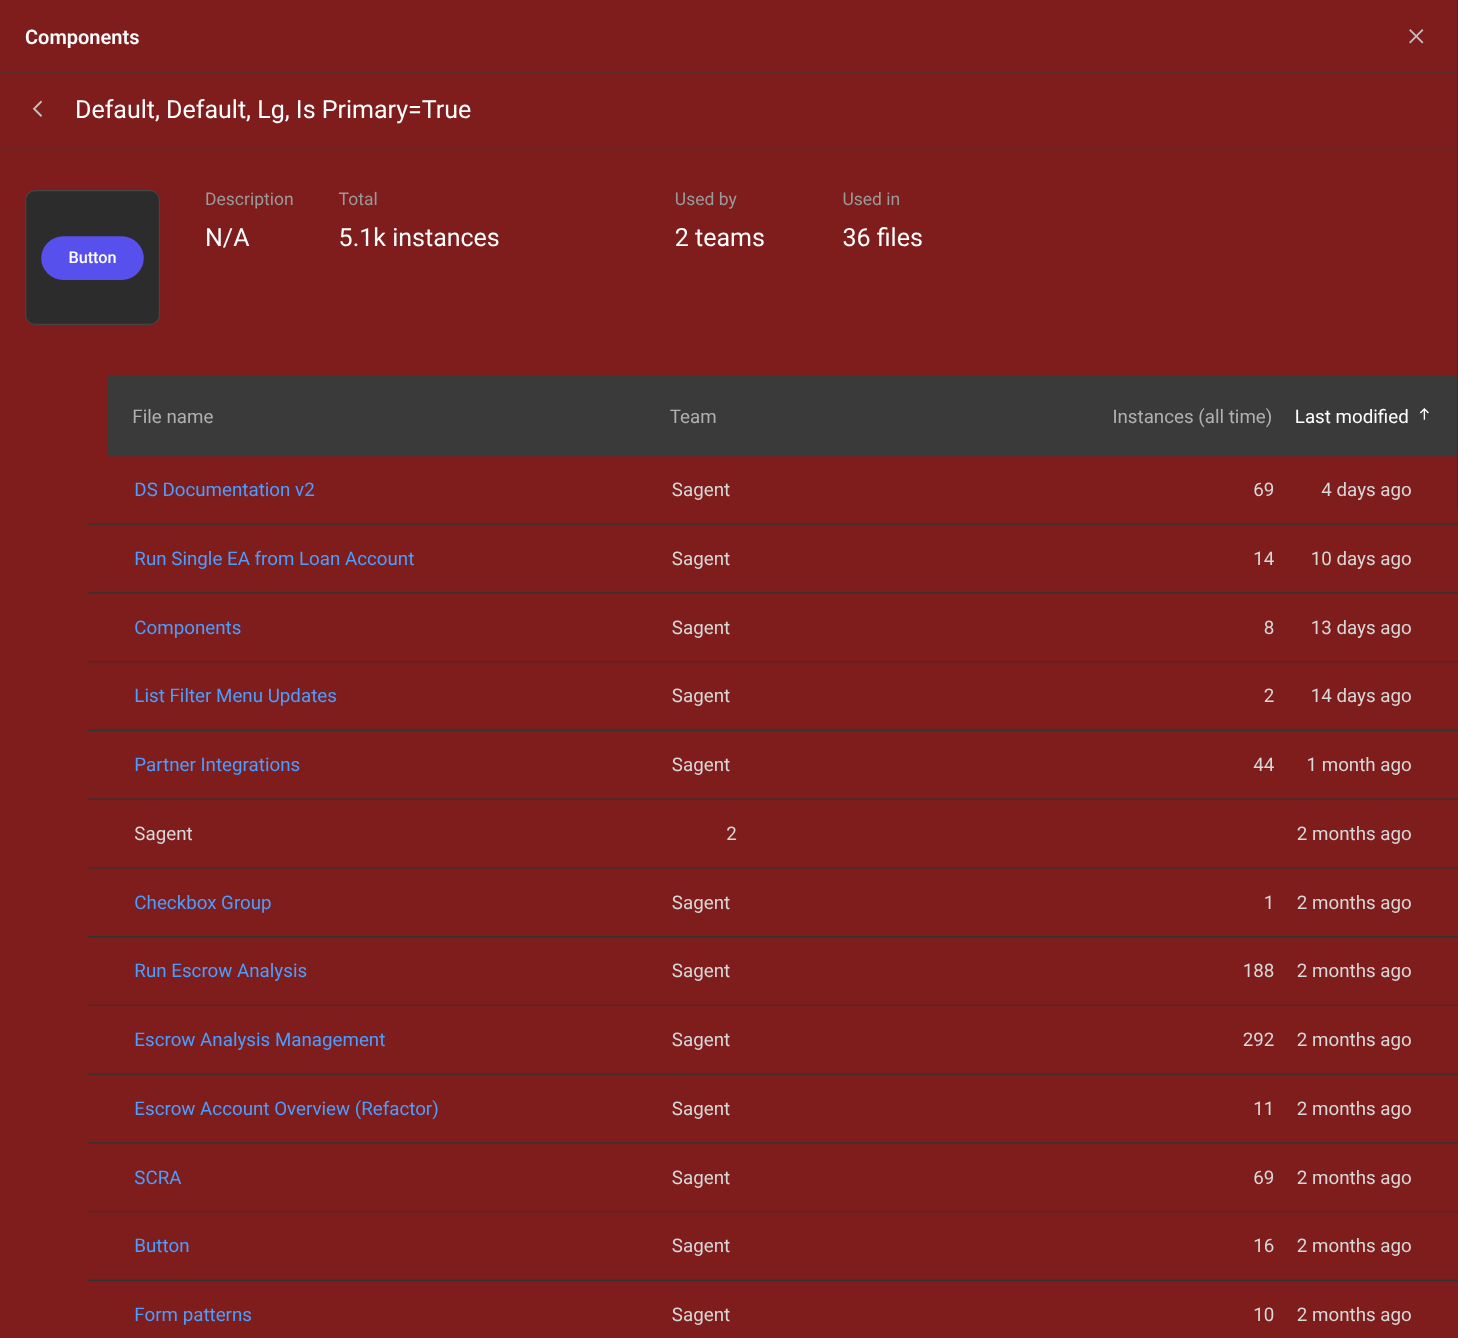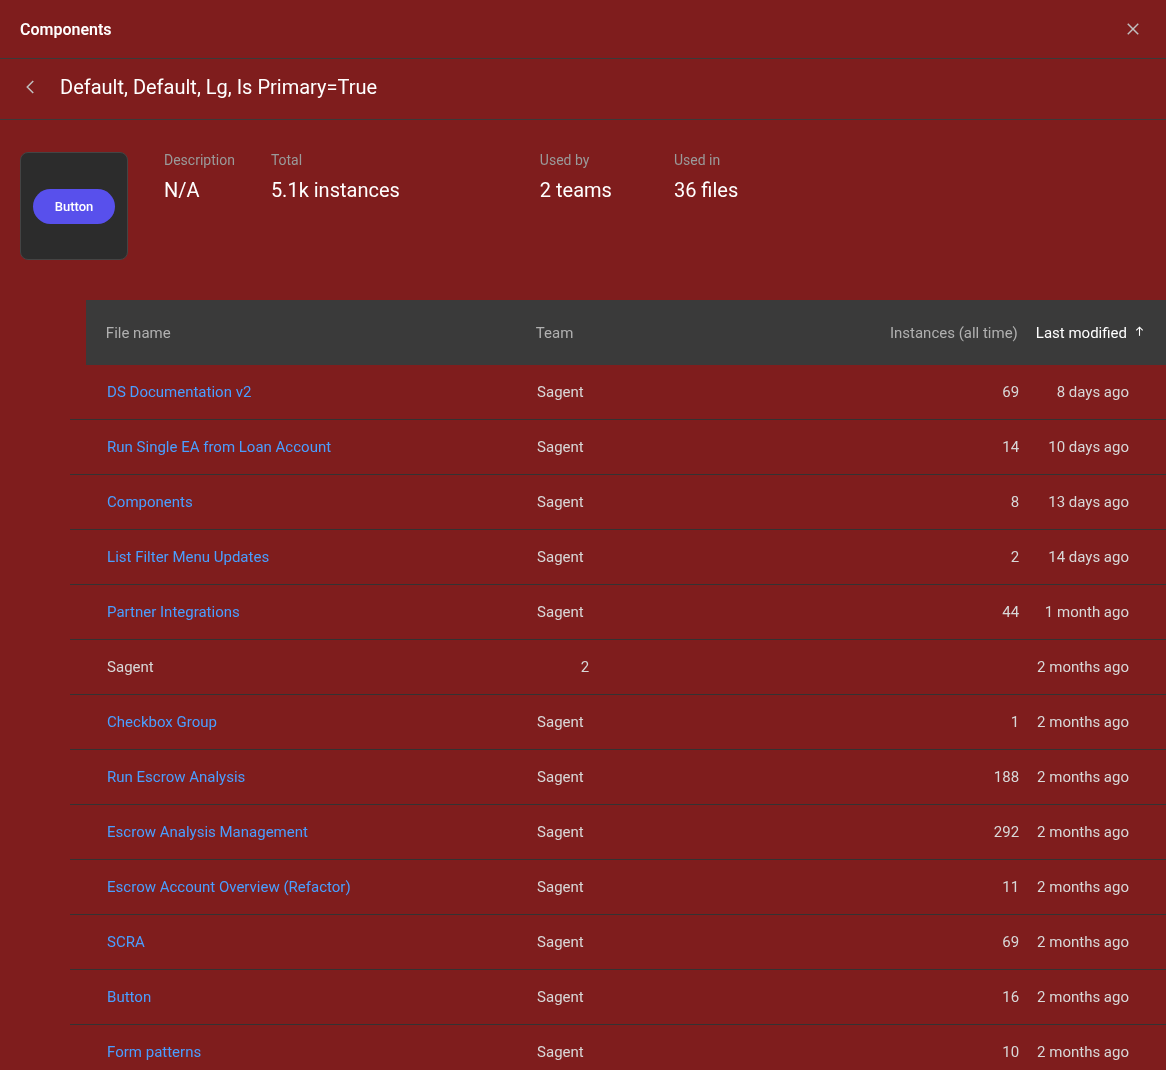--- a/index.html
+++ b/index.html
@@ -255,21 +255,21 @@
               <polyline points="6 10 12 4 18 10"></polyline>
             </svg>
         </span>
       </div>
     </div>
     <div class="tbody" id="tbody">
         <div class="trow">
           <div class="td col-file"><a class="file-link">DS Documentation v2</a></div>
           <div class="td col-team">Sagent</div>
           <div class="td col-instances">69</div>
-          <div class="td col-modified">8 days ago</div>
+          <div class="td col-modified">4 days ago</div>
         </div>
         <div class="trow">
           <div class="td col-file"><a class="file-link">Run Single EA from Loan Account</a></div>
           <div class="td col-team">Sagent</div>
           <div class="td col-instances">14</div>
           <div class="td col-modified">10 days ago</div>
         </div>
         <div class="trow">
           <div class="td col-file"><a class="file-link">Components</a></div>
           <div class="td col-team">Sagent</div>

